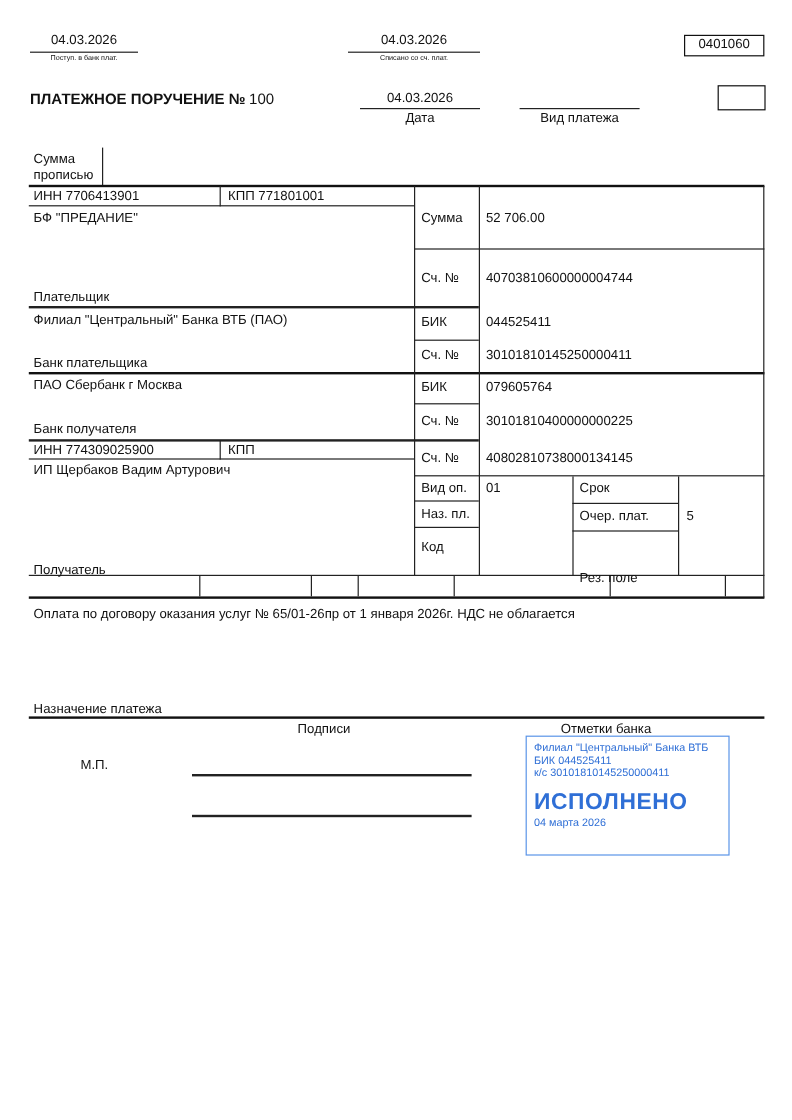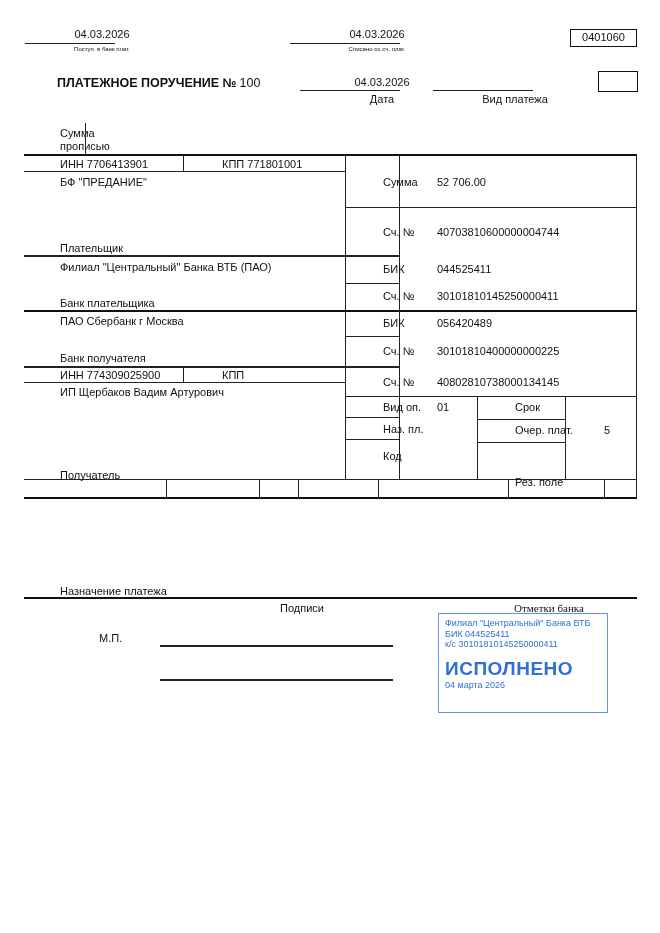--- a/index.html
+++ b/index.html
@@ -1,21 +1,21 @@
 <!DOCTYPE html>
 <html><head>
 <meta charset="utf-8">
 <style>
   html,body{margin:0;padding:0;background:#ffffff;}
   #page{
     position:relative;width:660px;height:933px;background:#ffffff;
     font-family:"Liberation Sans","DejaVu Sans",sans-serif;color:#111;
     font-size:11px;overflow:hidden;
   }
-  .abs{position:absolute;white-space:nowrap;margin-left:32px;}
+  .abs{position:absolute;white-space:nowrap;}
   .ctr{text-align:center;}
   .hl{position:absolute;background:#222;height:1px;}
   .hl2{position:absolute;background:#111;height:2px;}
   .vl{position:absolute;background:#222;width:1px;}
   .cap{font-size:6px;color:#111;}
   .box{position:absolute;border:1.5px solid #111;box-sizing:border-box;}
   .title{font-size:12.5px;font-weight:bold;}
   .titlenum{font-size:12.5px;font-weight:normal;}
   .wrap2{white-space:normal;line-height:13px;}
   .stamp{
@@ -105,38 +105,39 @@
   <div class="abs" style="left:351px;top:263px;">БИК</div>
   <div class="abs" style="left:351px;top:290px;">Сч. №</div>
   <div class="abs" style="left:351px;top:317px;">БИК</div>
   <div class="abs" style="left:351px;top:345px;">Сч. №</div>
   <div class="abs" style="left:351px;top:376px;">Сч. №</div>
 
   <div class="abs" style="left:405px;top:176px;">52 706.00</div>
   <div class="abs" style="left:405px;top:226px;">40703810600000004744</div>
   <div class="abs" style="left:405px;top:263px;">044525411</div>
   <div class="abs" style="left:405px;top:290px;">30101810145250000411</div>
-  <div class="abs" style="left:405px;top:317px;">056420489</div>
+  <div class="abs" style="left:405px;top:317px;">079605764</div>
   <div class="abs" style="left:405px;top:345px;">30101810400000000225</div>
   <div class="abs" style="left:405px;top:376px;">40802810738000134145</div>
 
   <div class="abs" style="left:351px;top:401px;">Вид оп.</div>
   <div class="abs" style="left:405px;top:401px;">01</div>
   <div class="abs" style="left:483px;top:401px;">Срок</div>
   <div class="abs" style="left:351px;top:423px;">Наз. пл.</div>
   <div class="abs" style="left:483px;top:424px;">Очер. плат.</div>
   <div class="abs" style="left:572px;top:424px;">5</div>
   <div class="abs" style="left:351px;top:450px;">Код</div>
   <div class="abs" style="left:483px;top:476px;">Рез. поле</div>
 
+  <div class="abs" style="left:28px;top:506px;">Оплата по договору оказания услуг № 65/01-26пр от 1 января 2026г. НДС не облагается</div>
   <div class="abs" style="left:28px;top:585px;">Назначение платежа</div>
   <div class="hl2" style="left:24px;top:597px;width:613px;"></div>
 
   <div class="abs ctr" style="left:170px;top:602px;width:200px;">Подписи</div>
-  <div class="abs ctr" style="left:432px;top:602px;width:170px;font-family:Liberation Serif, serif;">Отметки банка</div>
+  <div class="abs ctr" style="left:420px;top:602px;width:170px;">Отметки банка</div>
   <div class="abs" style="left:67px;top:632px;">М.П.</div>
   <div class="hl" style="left:160px;top:645px;width:233px;height:1.5px;"></div>
   <div class="hl" style="left:160px;top:679px;width:233px;height:1.5px;"></div>
 
   <div class="stamp" style="color: rgb(47, 111, 214); border-color: rgb(91, 148, 232);">
     <div>Филиал "Центральный" Банка ВТБ</div>
     <div>БИК 044525411</div>
     <div>к/с 30101810145250000411</div>
     <div class="done">ИСПОЛНЕНО</div>
     <div class="sdate">04 марта 2026</div>

